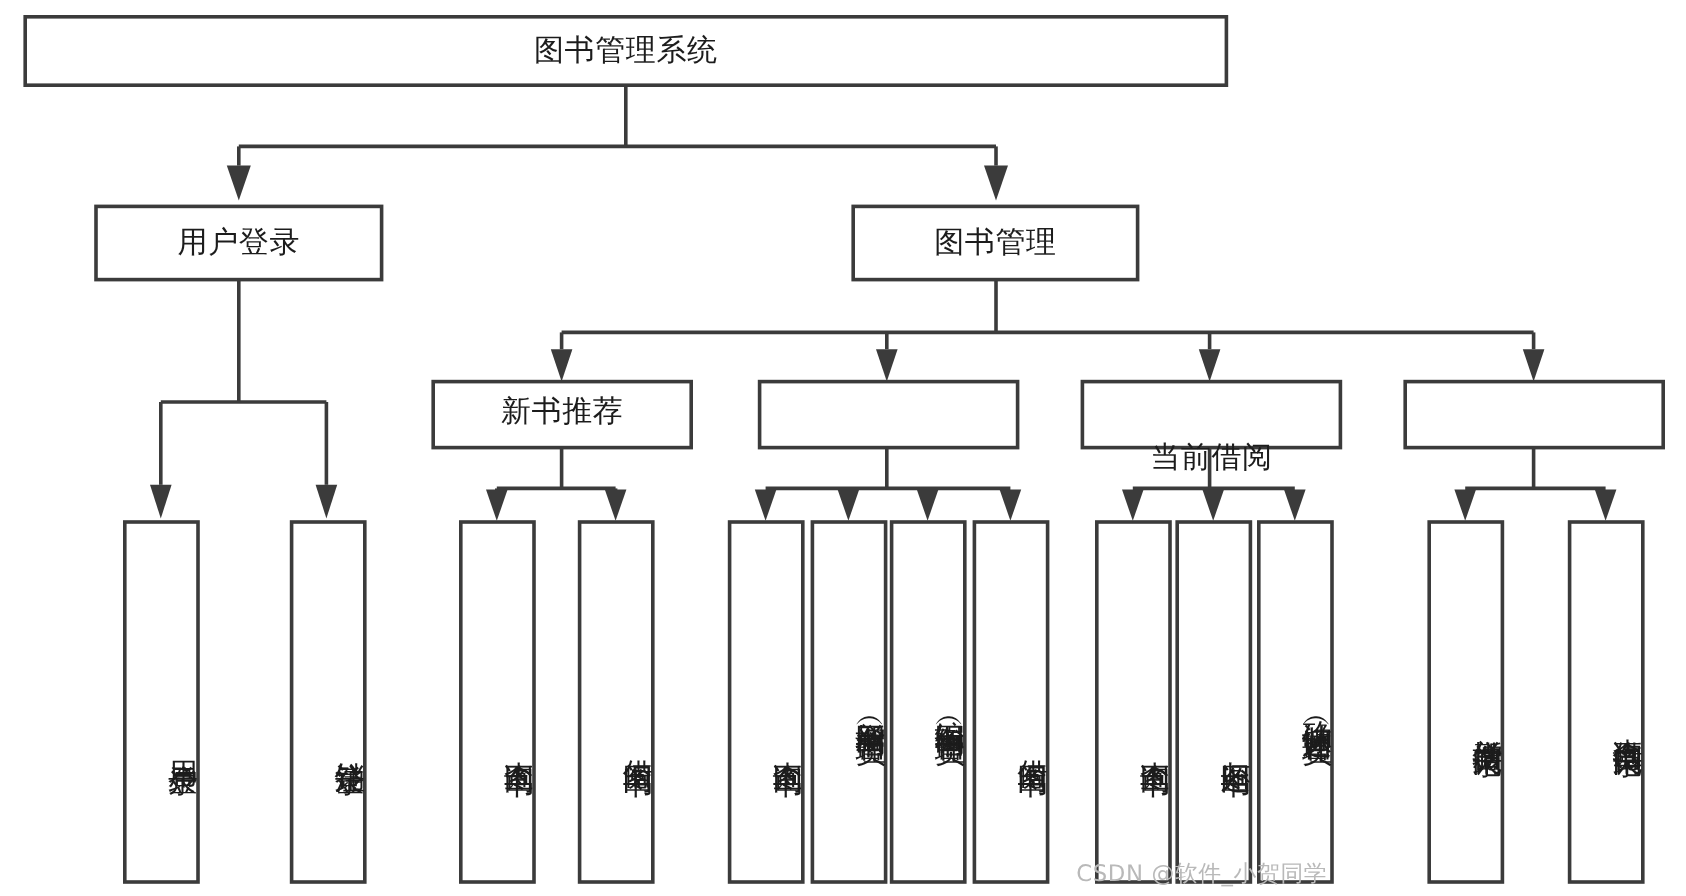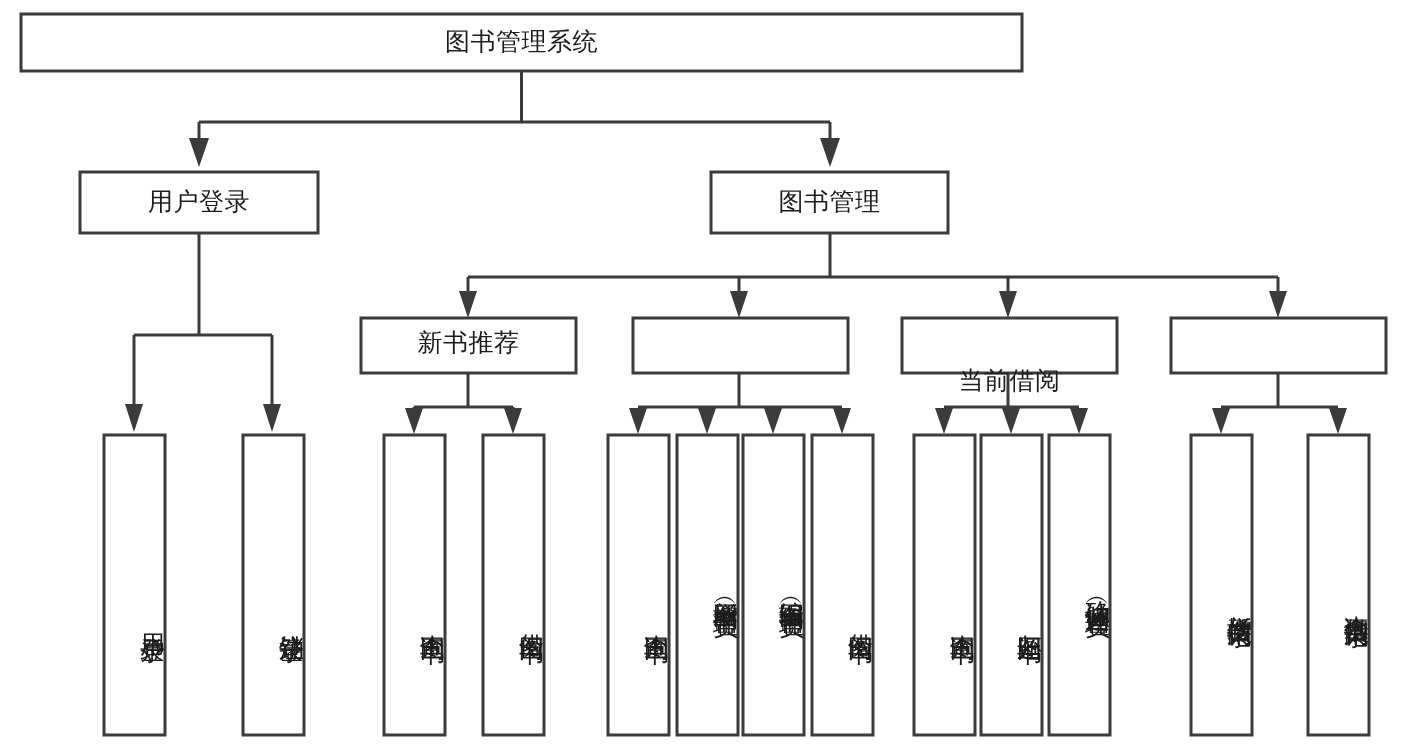--- a/index.html
+++ b/index.html
@@ -201,14 +201,15 @@
   <div class="node-label-v" style="left:743px; top:439px; width:61px; height:296px;">编辑图书（管理员）</div>
   <div class="node-label-v" style="left:812px; top:494px; width:61px; height:241px;">借阅图书</div>
 
   <div class="node-label-v" style="left:914px; top:494px; width:61px; height:241px;">查询图书</div>
   <div class="node-label-v" style="left:981px; top:494px; width:61px; height:241px;">归还图书</div>
   <div class="node-label-v" style="left:1049px; top:439px; width:61px; height:296px;">确认归还（管理员）</div>
 
   <div class="node-label-v" style="left:1191px; top:460px; width:61px; height:275px;">新增借阅记录</div>
   <div class="node-label-v" style="left:1308px; top:460px; width:61px; height:275px;">查询借阅记录</div>
 
+  <div class="watermark">CSDN @软件_小贺同学</div>
 
 </div>
 
 </body></html>

